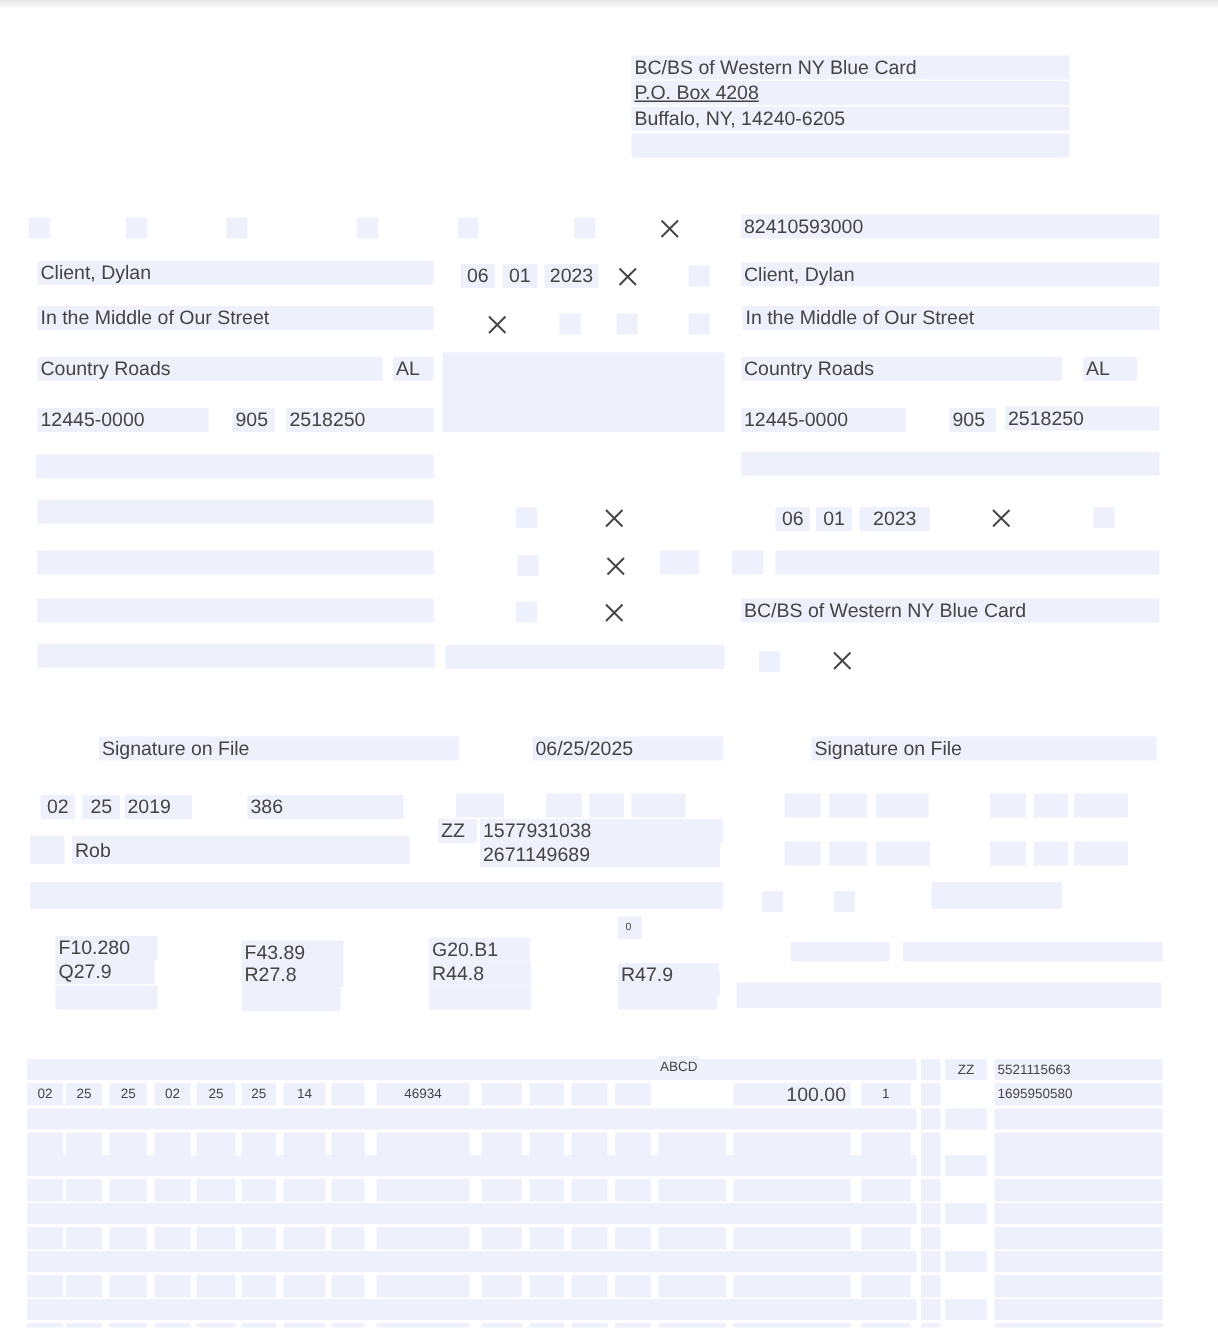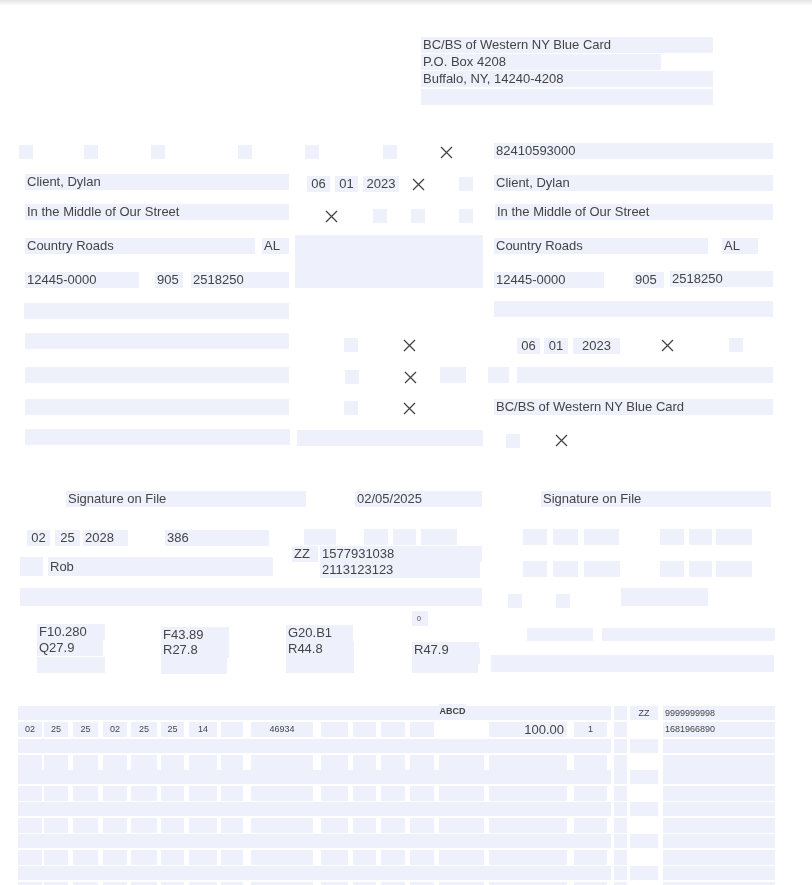--- a/index.html
+++ b/index.html
@@ -14,22 +14,22 @@
   .s7{font-size:7px;}
   .grid .f{font-size:9px;}
 </style>
 </head>
 <body>
 
 <div class="topshade"></div>
 
 <div>
   <div class="f" style="left:421px;top:37px;width:292px;">BC/BS of Western NY Blue Card</div>
-  <div class="f" style="left:421px;top:54px;width:240px;">P.O. Box 4208</div>
-  <div class="f" style="left:421px;top:71px;width:292px;">Buffalo, NY, 14240-4208</div>
+  <div class="f" style="left:421px;top:54px;width:292px;text-decoration:underline;">P.O. Box 4208</div>
+  <div class="f" style="left:421px;top:71px;width:292px;">Buffalo, NY, 14240-6205</div>
   <div class="f" style="left:421px;top:89px;width:292px;"></div>
 </div>
 
 <div class="cb" style="left:19px;top:145px;"></div>
 <div class="cb" style="left:84px;top:145px;"></div>
 <div class="cb" style="left:151px;top:145px;"></div>
 <div class="cb" style="left:238px;top:145px;"></div>
 <div class="cb" style="left:305px;top:145px;"></div>
 <div class="cb" style="left:383px;top:145px;"></div>
 <div class="x" style="left:440px;top:146px;">
@@ -118,43 +118,43 @@
 <div class="f" style="left:25px;top:429px;width:265px;"></div>
 <div class="f" style="left:297px;top:430px;width:186px;"></div>
 <div class="cb" style="left:506px;top:434px;"></div>
 <div class="x" style="left:555px;top:434px;">
     <svg width="13" height="13">
       <path d="M1 1L12 12M12 1L1 12" stroke="#444" stroke-width="1.3"></path>
     </svg>
   </div>
 
 <div class="f" style="left:66px;top:491px;width:240px;">Signature on File</div>
-<div class="f" style="left:355px;top:491px;width:127px;">02/05/2025</div>
+<div class="f" style="left:355px;top:491px;width:127px;">06/25/2025</div>
 <div class="f" style="left:541px;top:491px;width:230px;">Signature on File</div>
 
 <div class="f c" style="left:27px;top:530px;width:23px;">02</div>
 <div class="f c" style="left:55px;top:530px;width:25px;">25</div>
-<div class="f" style="left:83px;top:530px;width:45px;">2028</div>
+<div class="f" style="left:83px;top:530px;width:45px;">2019</div>
 <div class="f" style="left:165px;top:530px;width:104px;">386</div>
 <div class="f" style="left:304px;top:529px;width:32px;"></div>
 <div class="f" style="left:364px;top:529px;width:24px;"></div>
 <div class="f" style="left:393px;top:529px;width:23px;"></div>
 <div class="f" style="left:421px;top:529px;width:36px;"></div>
 <div class="f" style="left:523px;top:529px;width:24px;"></div>
 <div class="f" style="left:553px;top:529px;width:25px;"></div>
 <div class="f" style="left:584px;top:529px;width:35px;"></div>
 <div class="f" style="left:660px;top:529px;width:24px;"></div>
 <div class="f" style="left:689px;top:529px;width:23px;"></div>
 <div class="f" style="left:716px;top:529px;width:36px;"></div>
 
 <div class="f" style="left:20px;top:557px;width:23px;height:19px;"></div>
 <div class="f" style="left:48px;top:557px;width:225px;height:19px;line-height:19px;">Rob</div>
 <div class="f" style="left:292px;top:546px;width:26px;">ZZ</div>
 <div class="f" style="left:320px;top:546px;width:162px;">1577931038</div>
-<div class="f" style="left:320px;top:562px;width:160px;">2113123123</div>
+<div class="f" style="left:320px;top:562px;width:160px;">2671149689</div>
 <div class="f" style="left:523px;top:561px;width:24px;"></div>
 <div class="f" style="left:553px;top:561px;width:25px;"></div>
 <div class="f" style="left:584px;top:561px;width:36px;"></div>
 <div class="f" style="left:660px;top:561px;width:24px;"></div>
 <div class="f" style="left:689px;top:561px;width:23px;"></div>
 <div class="f" style="left:716px;top:561px;width:36px;"></div>
 
 <div class="f" style="left:20px;top:588px;width:462px;height:18px;"></div>
 <div class="cb" style="left:508px;top:594px;"></div>
 <div class="cb" style="left:556px;top:594px;"></div>
@@ -177,39 +177,39 @@
 </div>
 <div class="f" style="left:527px;top:628px;width:66px;height:13px;"></div>
 <div class="f" style="left:602px;top:628px;width:173px;height:13px;"></div>
 <div class="f" style="left:491px;top:655px;width:283px;height:17px;"></div>
 
 <div id="service-grid" class="grid">
     <div>
       <div class="f" style="left: 18px; top: 706px; width: 593px; height: 14px; line-height: 14px;"></div>
       <div class="f" style="left: 614px; top: 706px; width: 13px; height: 14px; line-height: 14px;"></div>
       <div class="f c" style="left: 630px; top: 706px; width: 28px; height: 14px; line-height: 14px;">ZZ</div>
-      <div class="f" style="left: 663px; top: 706px; width: 112px; height: 14px; line-height: 14px;">9999999998</div>
+      <div class="f" style="left: 663px; top: 706px; width: 112px; height: 14px; line-height: 14px;">5521115663</div>
       <div class="f c" style="left: 18px; top: 722px; width: 24px; height: 15px; line-height: 15px;">02</div>
       <div class="f c" style="left: 44px; top: 722px; width: 24px; height: 15px; line-height: 15px;">25</div>
       <div class="f c" style="left: 73px; top: 722px; width: 25px; height: 15px; line-height: 15px;">25</div>
       <div class="f c" style="left: 103px; top: 722px; width: 24px; height: 15px; line-height: 15px;">02</div>
       <div class="f c" style="left: 131px; top: 722px; width: 26px; height: 15px; line-height: 15px;">25</div>
       <div class="f c" style="left: 161px; top: 722px; width: 23px; height: 15px; line-height: 15px;">25</div>
       <div class="f c" style="left: 189px; top: 722px; width: 28px; height: 15px; line-height: 15px;">14</div>
       <div class="f c" style="left: 221px; top: 722px; width: 22px; height: 15px; line-height: 15px;"></div>
       <div class="f c" style="left: 251px; top: 722px; width: 62px; height: 15px; line-height: 15px;">46934</div>
       <div class="f c" style="left: 321px; top: 722px; width: 27px; height: 15px; line-height: 15px;"></div>
       <div class="f c" style="left: 353px; top: 722px; width: 23px; height: 15px; line-height: 15px;"></div>
       <div class="f c" style="left: 381px; top: 722px; width: 24px; height: 15px; line-height: 15px;"></div>
       <div class="f c" style="left: 410px; top: 722px; width: 24px; height: 15px; line-height: 15px;"></div>
-      <div class="f c" style="left: 439px; top: 704px; width: 27px; height: 15px; line-height: 15px; font-weight: bold;">ABCD</div>
+      <div class="f c" style="left: 439px; top: 704px; width: 27px; height: 15px; line-height: 15px;">ABCD</div>
       <div class="f r" style="left: 489px; top: 722px; width: 78px; height: 15px; line-height: 15px; font-size: 13px;">100.00</div>
       <div class="f c" style="left: 574px; top: 722px; width: 33px; height: 15px; line-height: 15px;">1</div>
       <div class="f c" style="left: 614px; top: 722px; width: 13px; height: 15px; line-height: 15px;"></div>
-      <div class="f" style="left: 663px; top: 722px; width: 112px; height: 15px; line-height: 15px;">1681966890</div>
+      <div class="f" style="left: 663px; top: 722px; width: 112px; height: 15px; line-height: 15px;">1695950580</div>
     </div>
     <div>
       <div class="f" style="left: 18px; top: 739px; width: 593px; height: 14px; line-height: 14px;"></div>
       <div class="f" style="left: 614px; top: 739px; width: 13px; height: 14px; line-height: 14px;"></div>
       <div class="f c" style="left: 630px; top: 739px; width: 28px; height: 14px; line-height: 14px;"></div>
       <div class="f" style="left: 663px; top: 739px; width: 112px; height: 14px; line-height: 14px;"></div>
       <div class="f c" style="left: 18px; top: 755px; width: 24px; height: 15px; line-height: 15px;"></div>
       <div class="f c" style="left: 44px; top: 755px; width: 24px; height: 15px; line-height: 15px;"></div>
       <div class="f c" style="left: 73px; top: 755px; width: 25px; height: 15px; line-height: 15px;"></div>
       <div class="f c" style="left: 103px; top: 755px; width: 24px; height: 15px; line-height: 15px;"></div>

